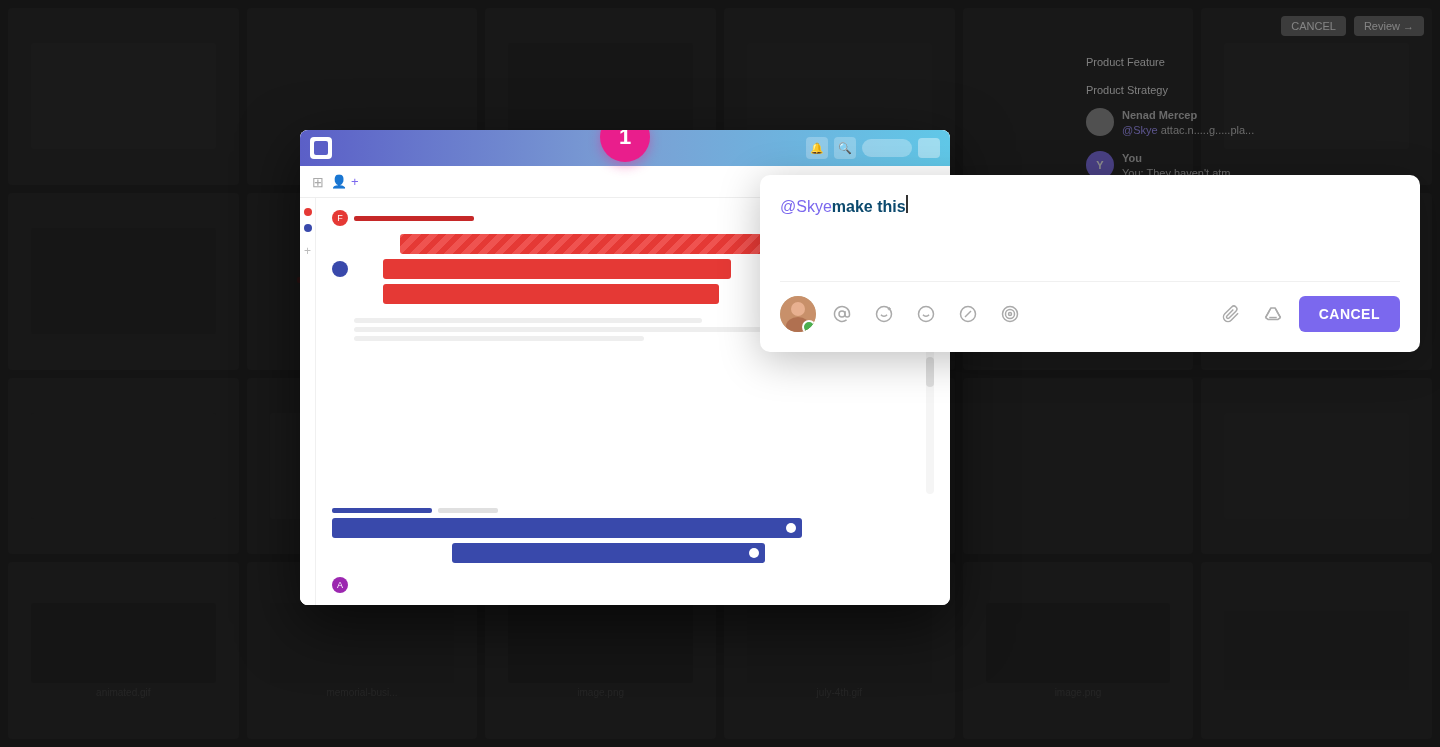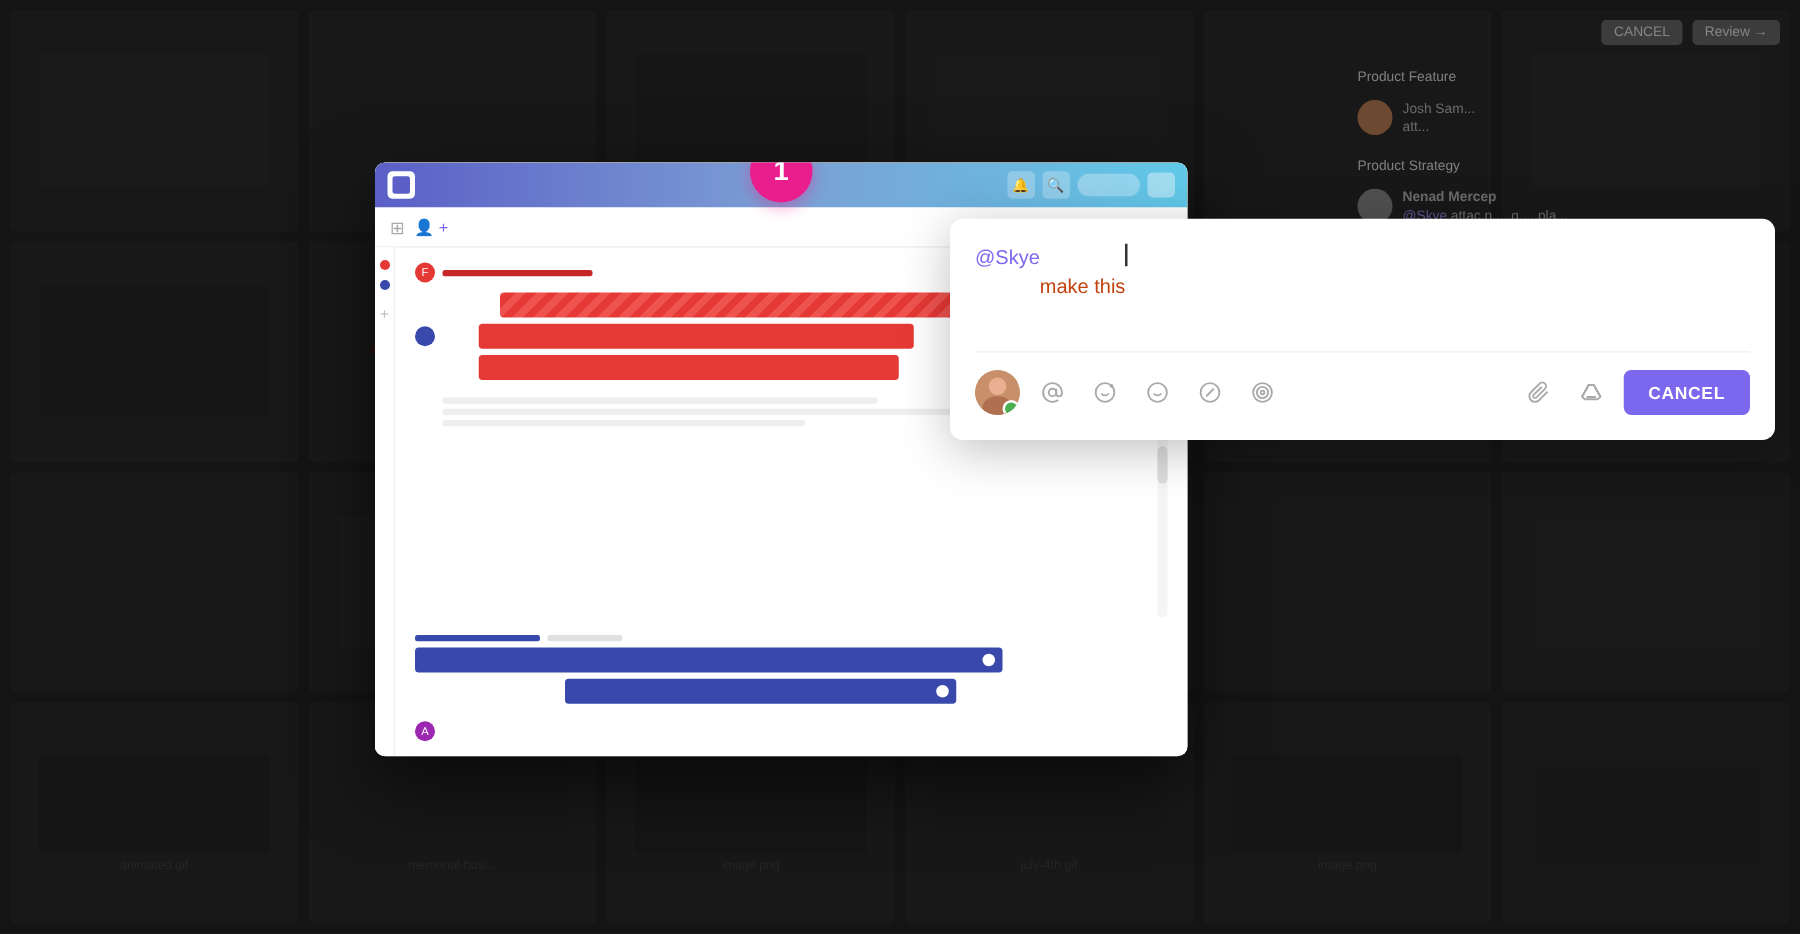--- a/index.html
+++ b/index.html
@@ -290,23 +290,22 @@
       display: flex;
       align-items: flex-start;
     }
 
     .mention-tag {
       color: #7b68ee;
       font-weight: 500;
     }
 
     .comment-text {
-      color: #c2410c;
-      font-weight: 400;
-      margin-top: 23px;
+      color: #0c4a6e;
+      font-weight: 700;
     }
 
     .cursor {
       display: inline-block;
       width: 2px;
       height: 18px;
       background: #333;
       vertical-align: middle;
       animation: blink 1s step-end infinite;
     }
@@ -523,24 +522,20 @@
 
 <div class="overlay"></div>
 
 <div class="right-sidebar-content">
   <div class="right-top-bar">
     <div class="right-top-btn">CANCEL</div>
     <div class="right-top-btn">Review →</div>
   </div>
   <div style="margin-top:8px;">
     <div class="right-section-title">Product Feature</div>
-  </div>
-  <div class="right-comment-row">
-    <div class="right-avatar" style="background:#c47a4a;"></div>
-    <div class="right-comment-text">Josh Sam...<br>att...</div>
   </div>
   <div style="margin-top:4px;">
     <div class="right-section-title">Product Strategy</div>
   </div>
   <div class="right-comment-row">
     <div class="right-avatar" style="background:#888;"></div>
     <div class="right-comment-text">
       <strong>Nenad Mercep</strong><br>
       <span class="right-comment-mention">@Skye</span> attac.n.....g.....pla...
     </div>

